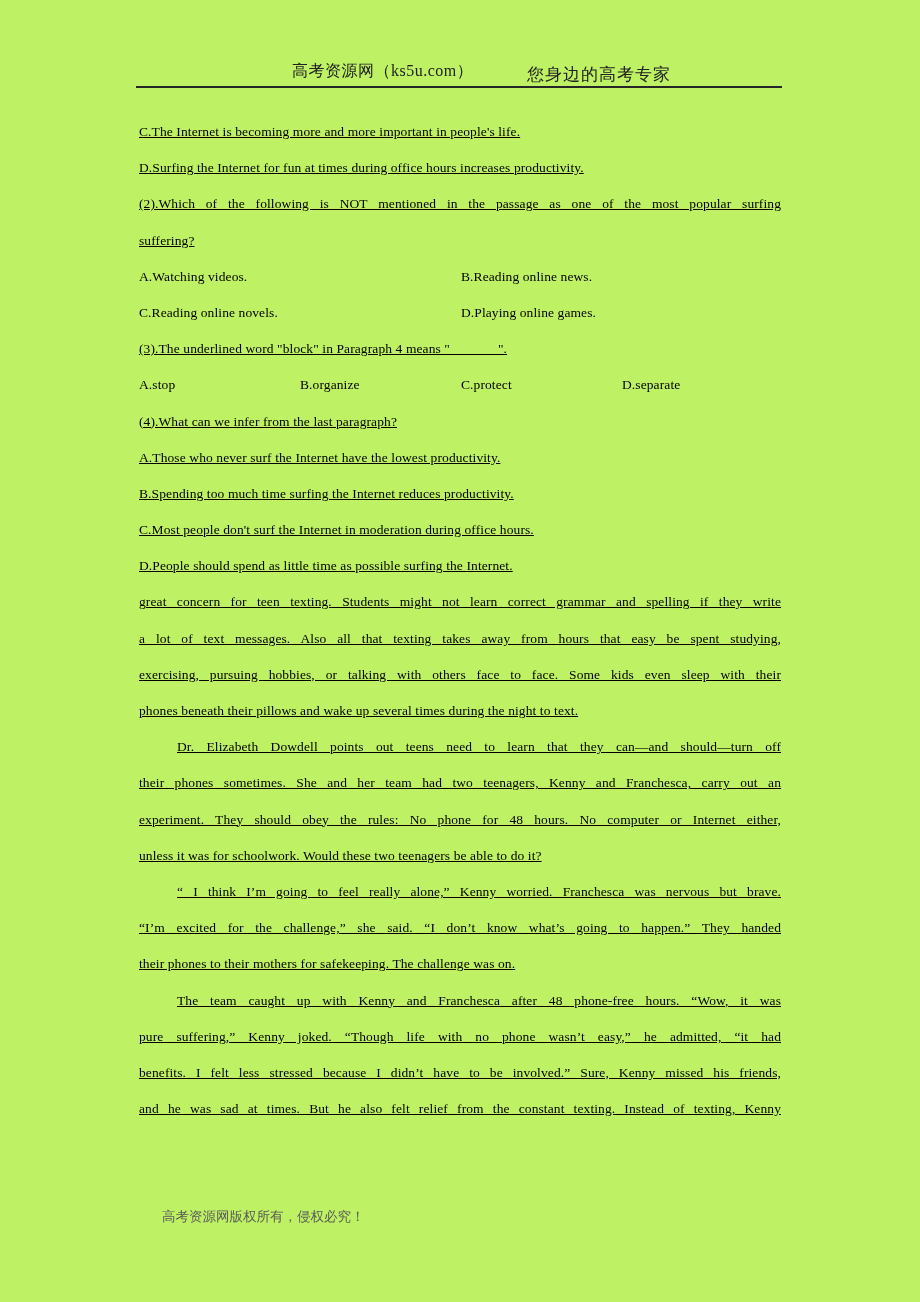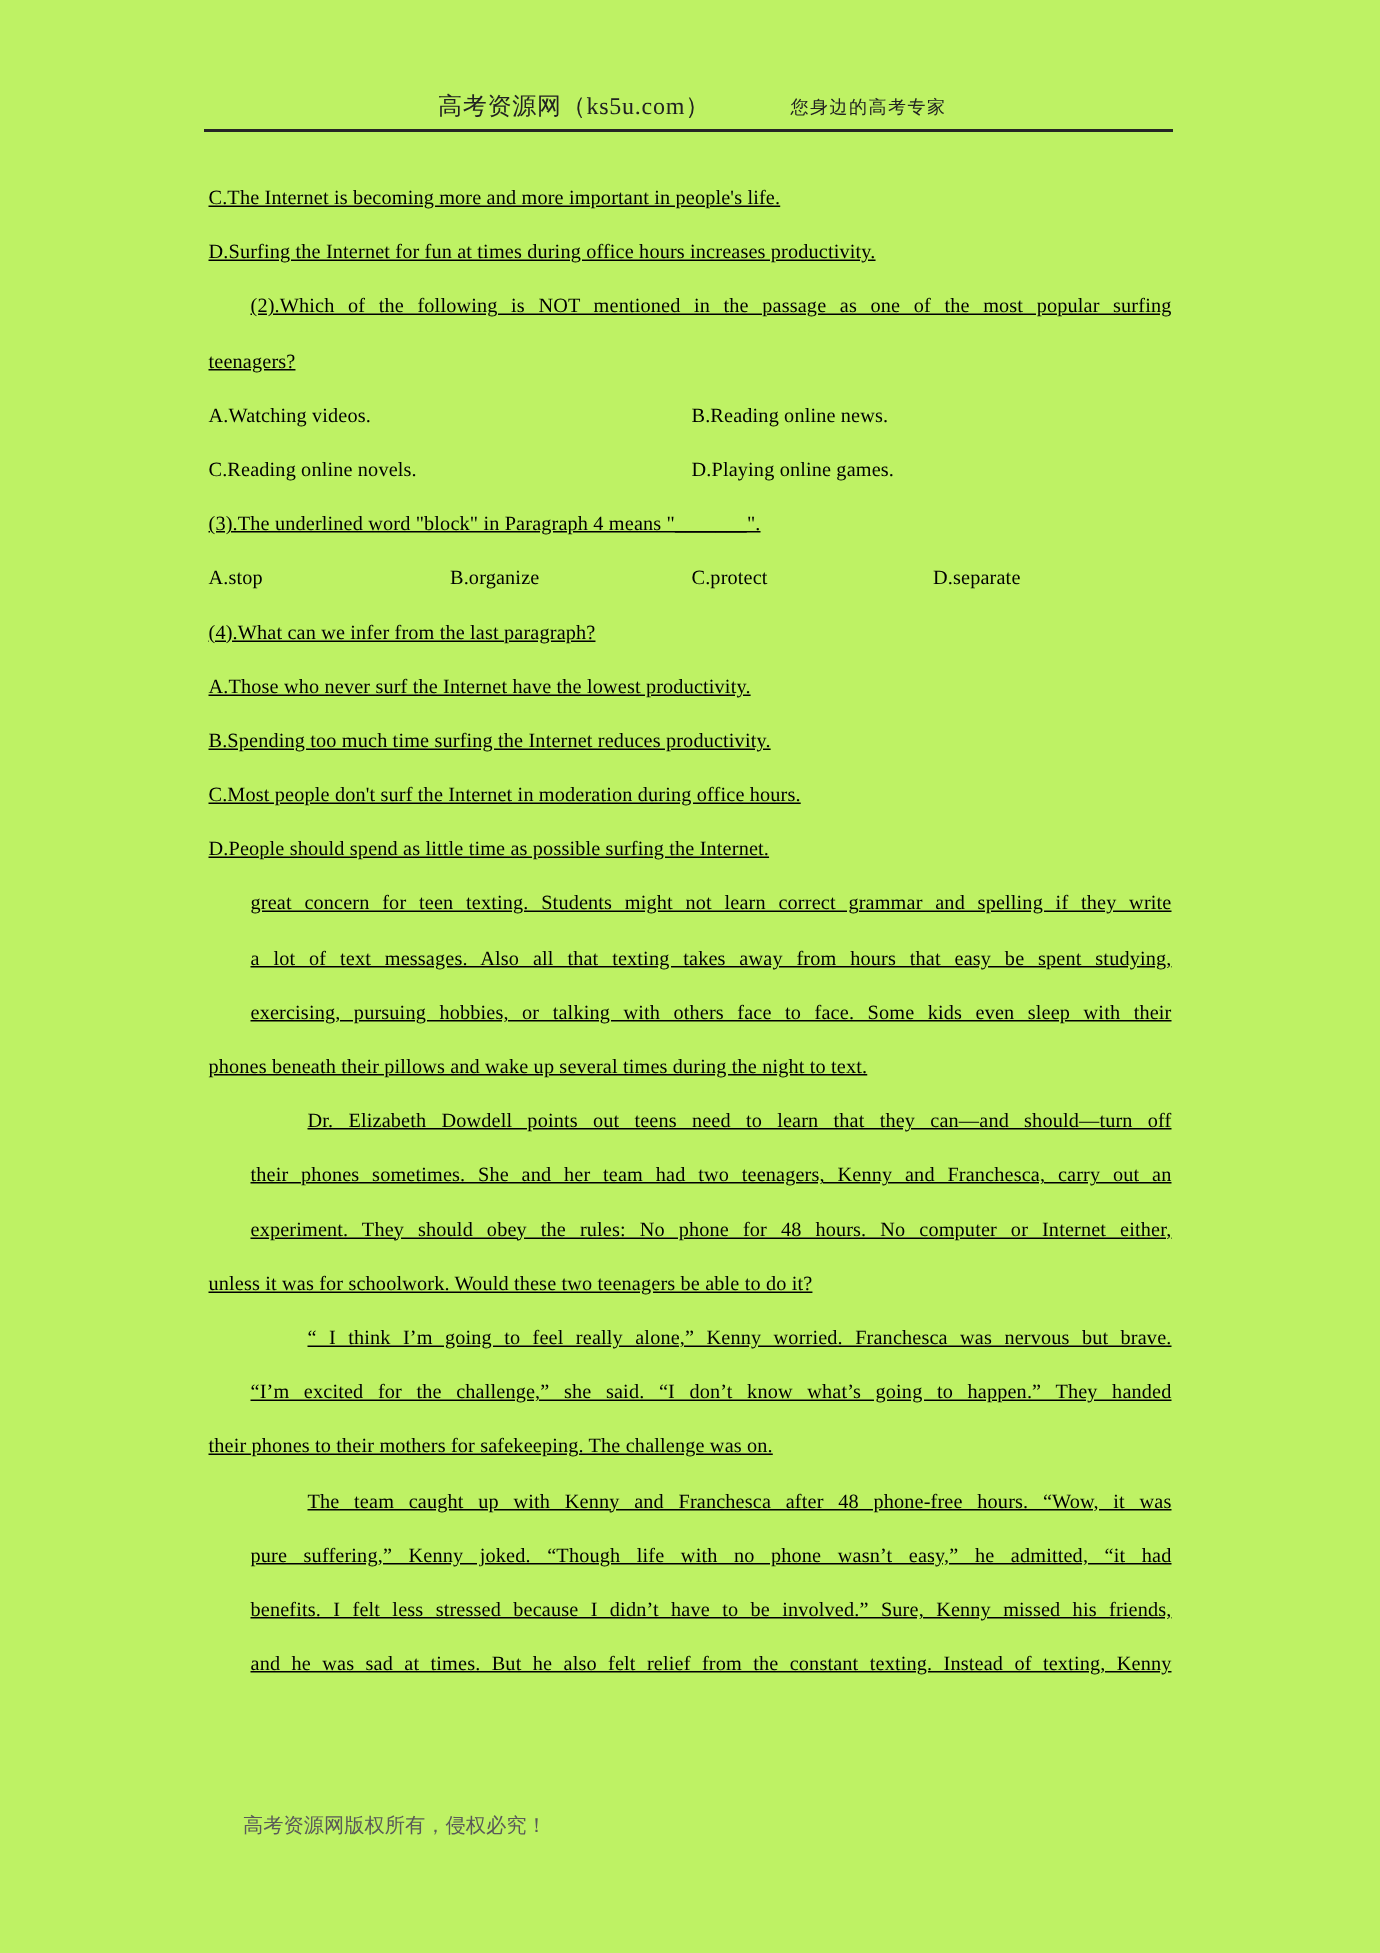--- a/index.html
+++ b/index.html
@@ -16,40 +16,40 @@
 
   
   .header-site {
     position: absolute; left: 292px; top: 61px;
     font-size: 16px; color: #212121; letter-spacing: 0.5px;
     font-family: "Liberation Serif", "DejaVu Serif", serif;
     white-space: nowrap;
   }
   .header-slogan {
     position: absolute; left: 527px; top: 63px;
-    font-size: 12px; color: #212121; letter-spacing: 1px;
+    font-size: 17px; color: #212121; letter-spacing: 1px;
     white-space: nowrap;
   }
   .header-rule {
     position: absolute; left: 136px; top: 86px;
     width: 646px; height: 2px; background: #262626;
   }
 
   
   .doc {
     position: absolute; left: 139px; top: 114px;
     width: 642px; color: #000000; text-decoration: underline;
   }
   .line {
     position: relative;
     height: 36.2px; line-height: 36.2px;
     font-size: 13.5px;
     letter-spacing: 0.1px;
   }
-  .just { text-align: justify; text-align-last: justify; margin-left: 28px; }
+  .just { text-align: justify; text-align-last: justify; }
   .ind  { text-indent: 38px; }
   .col  { position: absolute; top: 0; white-space: nowrap; }
 
   
   .footer {
     position: absolute; left: 162px; top: 1205px;
     font-size: 13.5px; color: #595959;
     height: 24px; line-height: 24px; white-space: nowrap;
   }
 </style>
@@ -61,21 +61,21 @@
   <div class="header-site">高考资源网（ks5u.com）</div>
 
   <div class="header-slogan">您身边的高考专家</div>
 
   <div class="header-rule"></div>
 
   <div class="doc">
       <div class="line">C.The Internet is becoming more and more important in people's life.</div>
       <div class="line">D.Surfing the Internet for fun at times during office hours increases productivity.</div>
       <div class="line just">(2).Which of the following is NOT mentioned in the passage as one of the most popular surfing</div>
-      <div class="line">teenagers?</div>
+      <div class="line">suffering?</div>
       <div class="line">
         <span class="col" style="left: 0px;">A.Watching videos.</span>
         <span class="col" style="left: 322px;">B.Reading online news.</span>
       </div>
       <div class="line">
         <span class="col" style="left: 322px;">D.Playing online games.</span>
         <span class="col" style="left: 0px;">C.Reading online novels.</span>
       </div>
       <div class="line">(3).The underlined word "block" in Paragraph 4 means "_______".</div>
       <div class="line">

